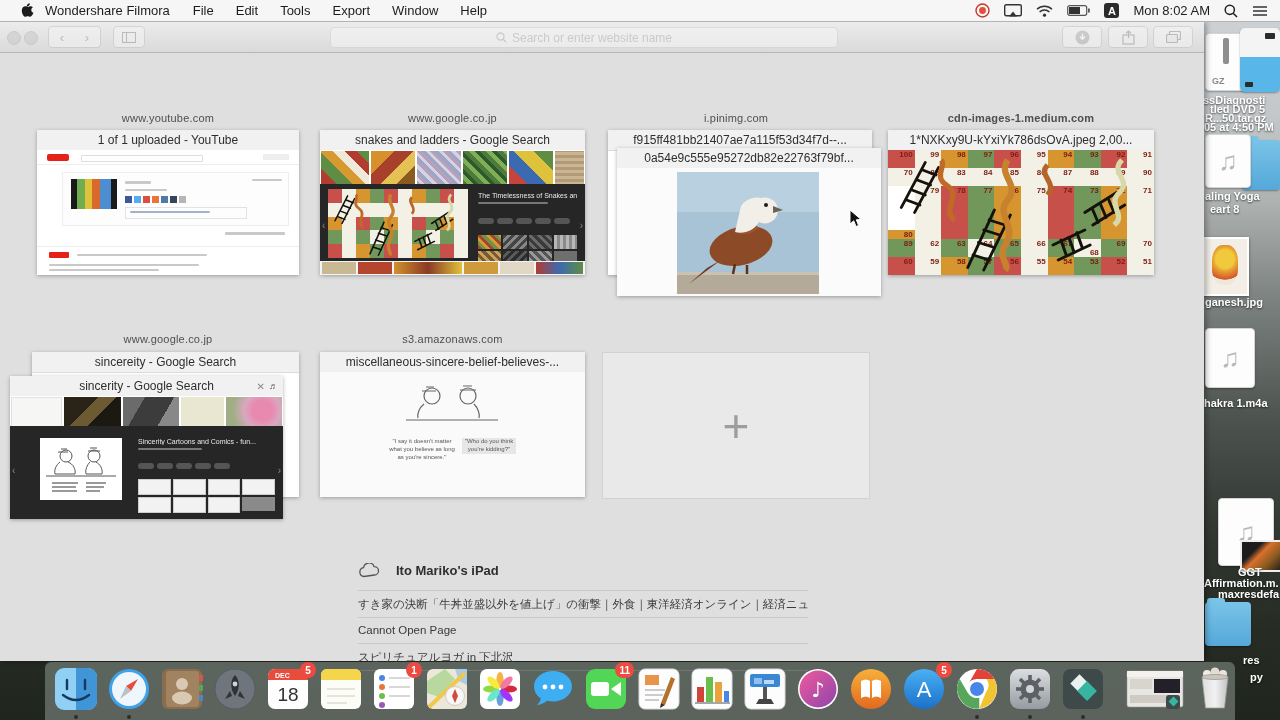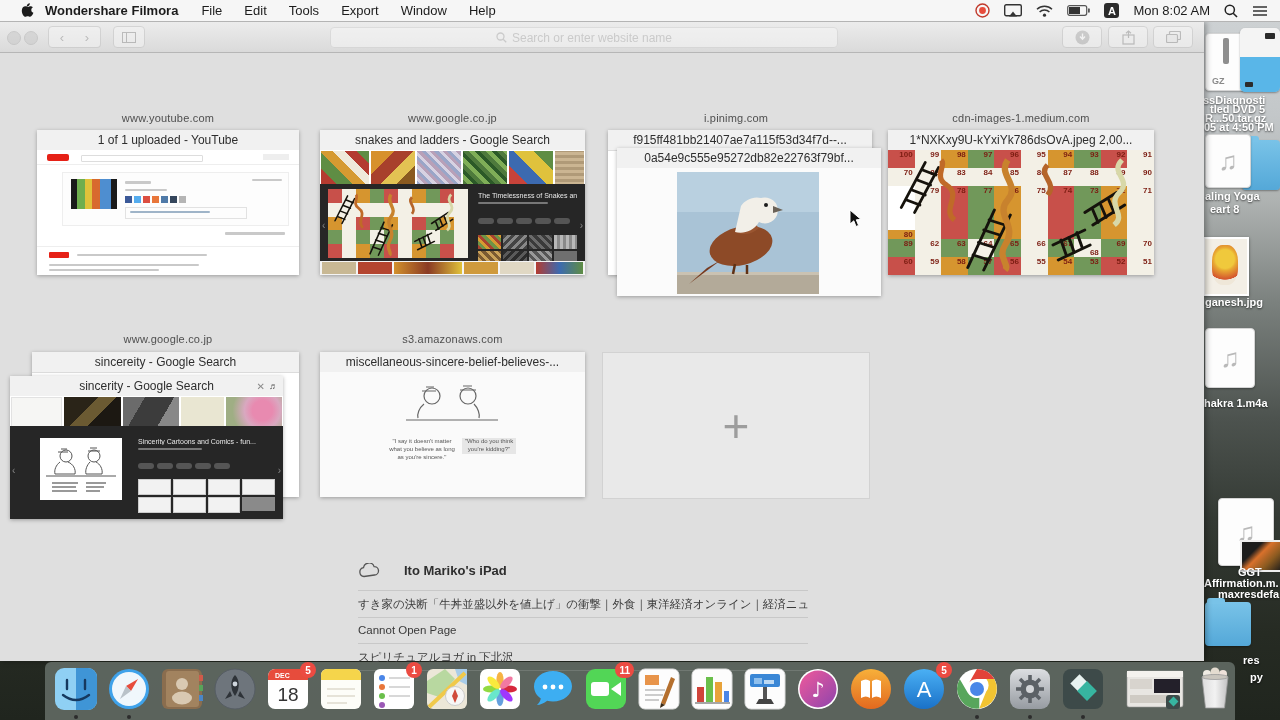--- a/index.html
+++ b/index.html
@@ -7,21 +7,21 @@
   .screen{position:relative;width:1280px;height:720px;background:#222;overflow:hidden;}
   
   .desktop{position:absolute;inset:0;background:linear-gradient(180deg,#cfd3d5 0%,#c3c7c9 16%,#aeb2b1 28%,#7b817e 42%,#4d534f 58%,#343a34 72%,#262b23 88%,#20251e 100%);}
   .dicon-label{position:absolute;color:#fff;font-weight:bold;font-size:11px;text-shadow:0 1px 2px rgba(0,0,0,.65);white-space:nowrap;}
   .file-icon{position:absolute;background:#fdfdfd;border:1px solid #d5d5d5;border-radius:4px;box-shadow:0 1px 2px rgba(0,0,0,.3);display:flex;align-items:center;justify-content:center;}
   .note-glyph{color:#b9b9b9;font-size:26px;}
   .folder{position:absolute;background:linear-gradient(180deg,#79c3e8,#54a8d8);border-radius:4px;box-shadow:0 1px 2px rgba(0,0,0,.35);}
   .folder:before{content:"";position:absolute;top:-4px;left:2px;width:40%;height:6px;background:#79c3e8;border-radius:3px 3px 0 0;}
   
   .menubar{position:absolute;left:0;top:0;width:1280px;height:21px;background:#f6f6f6;border-bottom:1px solid #b4b4b4;display:flex;align-items:center;font-size:13px;color:#1c1c1c;z-index:50;}
-  .menubar .app{font-weight:bold;margin:0 12px 0 10px;}
+  .menubar .app{font-weight:normal;margin:0 12px 0 10px;}
   .menubar .mi{margin:0 11px;}
   .mright{margin-left:auto;display:flex;align-items:center;gap:14px;padding-right:12px;}
   .inputA{width:15px;height:15px;background:#2b2b2b;color:#fff;border-radius:3px;font-size:11px;font-weight:bold;display:flex;align-items:center;justify-content:center;}
   .clock{font-size:13px;color:#1c1c1c;}
   
   .safari{position:absolute;left:0;top:22px;width:1204px;height:639px;background:#dfdfdf;box-shadow:2px 0 6px rgba(0,0,0,.35);z-index:10;}
   .toolbar{position:absolute;left:0;top:0;width:100%;height:30px;background:linear-gradient(#ececec,#dadada);border-bottom:1px solid #b6b6b6;}
   .tb-dim{position:absolute;inset:0;opacity:.55;}
   .tl{position:absolute;top:9px;width:12px;height:12px;border-radius:50%;background:#c9c9c9;border:1px solid #b3b3b3;}
   .navbtn{position:absolute;top:4px;height:20px;border:1px solid #c3c3c3;background:#f4f4f4;border-radius:4px;color:#9a9a9a;font-size:13px;display:flex;align-items:center;justify-content:center;}
@@ -34,21 +34,21 @@
   .skline{background:#c9c9c9;height:3px;border-radius:1px;}
   .newtab{position:absolute;background:#e9e9e9;border:1px solid #d2d2d2;display:flex;align-items:center;justify-content:center;color:#9d9d9d;font-size:46px;font-weight:200;}
   .board{position:relative;display:grid;grid-template-columns:repeat(10,1fr);grid-auto-rows:1fr;width:100%;height:100%;}
   .board .bcell{position:relative;display:flex;align-items:flex-start;justify-content:flex-end;padding:1px 2px 0 0;box-sizing:border-box;}
   .board .bcell span{font-size:8px;font-weight:bold;color:#7c1d12;line-height:1;}
   .darkpanel{background:#262626;position:absolute;left:0;right:0;}
   .pill{display:inline-block;width:16px;height:6px;background:#555;border-radius:3px;margin-right:3px;}
   .thumbgrid{display:grid;grid-template-columns:repeat(4,1fr);gap:2px;}
   .thumbgrid div{background:#e8e8e8;height:14px;}
   
-  .icloud-title{position:absolute;display:flex;align-items:center;gap:24px;font-size:13px;font-weight:bold;color:#2e2e2e;}
+  .icloud-title{position:absolute;display:flex;align-items:center;gap:16px;font-size:13px;font-weight:bold;color:#2e2e2e;}
   .itab-row{position:absolute;left:358px;width:450px;height:26px;border-bottom:1px solid #c8c8c8;display:flex;align-items:center;font-size:11.5px;color:#3a3a3a;white-space:nowrap;overflow:hidden;}
   
   .dock{position:absolute;left:45px;top:662px;width:1190px;height:58px;background:rgba(99,108,101,.88);border-radius:6px 6px 0 0;z-index:60;display:flex;align-items:flex-start;padding-top:5px;box-sizing:border-box;}
   .dapp{position:relative;width:44px;height:44px;margin-left:9px;flex:0 0 auto;}
   .dapp svg{position:absolute;inset:0;}
   .badge{position:absolute;top:-5px;right:-6px;min-width:16px;height:16px;padding:0 3px;background:#ec4b42;border:1px solid #fff0;border-radius:9px;color:#fff;font-size:10px;font-weight:bold;display:flex;align-items:center;justify-content:center;box-sizing:border-box;}
   .dot{position:absolute;bottom:-8px;left:50%;transform:translateX(-50%);width:4px;height:4px;border-radius:50%;background:#2c2c2c;}
   .ddivider{width:1px;height:48px;background:rgba(255,255,255,.28);margin-left:12px;margin-top:2px;}
   
   .cursor{position:absolute;z-index:100;}
@@ -141,21 +141,21 @@
               <rect x="3.5" y="0.5" width="11" height="8" rx="1" fill="none" stroke="#9a9a9a" stroke-width="1.2"></rect>
               <rect x="0.5" y="3.5" width="11" height="8" rx="1" fill="#ececec" stroke="#9a9a9a" stroke-width="1.2"></rect>
             </svg>
         </div>
       </div>
     </div>
 
     <div class="host" style="left:37px;top:90px;width:262px;">www.youtube.com</div>
     <div class="host" style="left:320px;top:90px;width:265px;">www.google.co.jp</div>
     <div class="host" style="left:605px;top:90px;width:262px;text-align:center;">i.pinimg.com</div>
-    <div class="host" style="left:888px;top:90px;width:266px;">cdn-images-1.medium.com</div>
+    <div class="host" style="left:888px;top:90px;width:266px;font-weight:bold;">cdn-images-1.medium.com</div>
 
     <div class="card" style="left:37px;top:108px;width:262px;height:145px;">
       <div class="cardtitle">1 of 1 uploaded - YouTube</div>
       <div class="cardbody">
         <div style="position:absolute;left:0;top:0;right:0;height:14px;background:#fff;border-bottom:1px solid #eee;">
           <div style="position:absolute;left:10px;top:4px;width:22px;height:7px;background:#e62117;border-radius:2px;"></div>
           <div style="position:absolute;left:44px;top:5px;width:120px;height:5px;border:1px solid #ddd;border-radius:1px;"></div>
           <div style="position:absolute;right:10px;top:4px;width:26px;height:6px;background:#eee;"></div>
         </div>
         <div style="position:absolute;left:25px;top:22px;right:10px;height:52px;background:#fdfdfd;border:1px solid #eee;">

